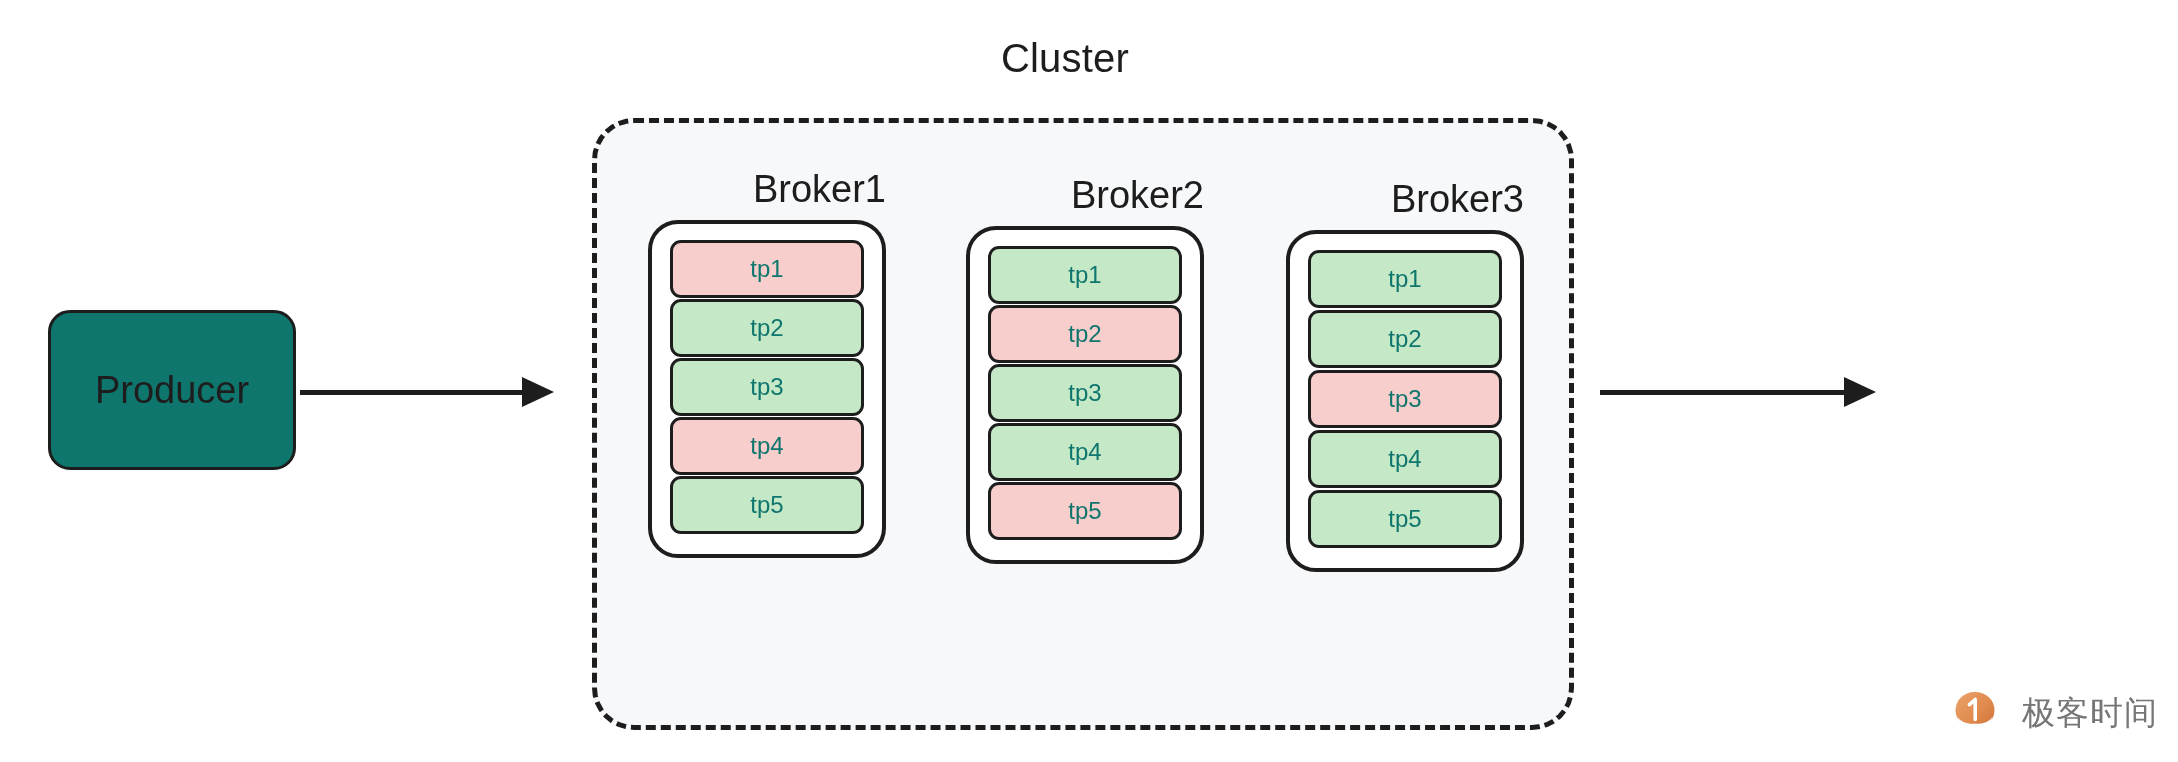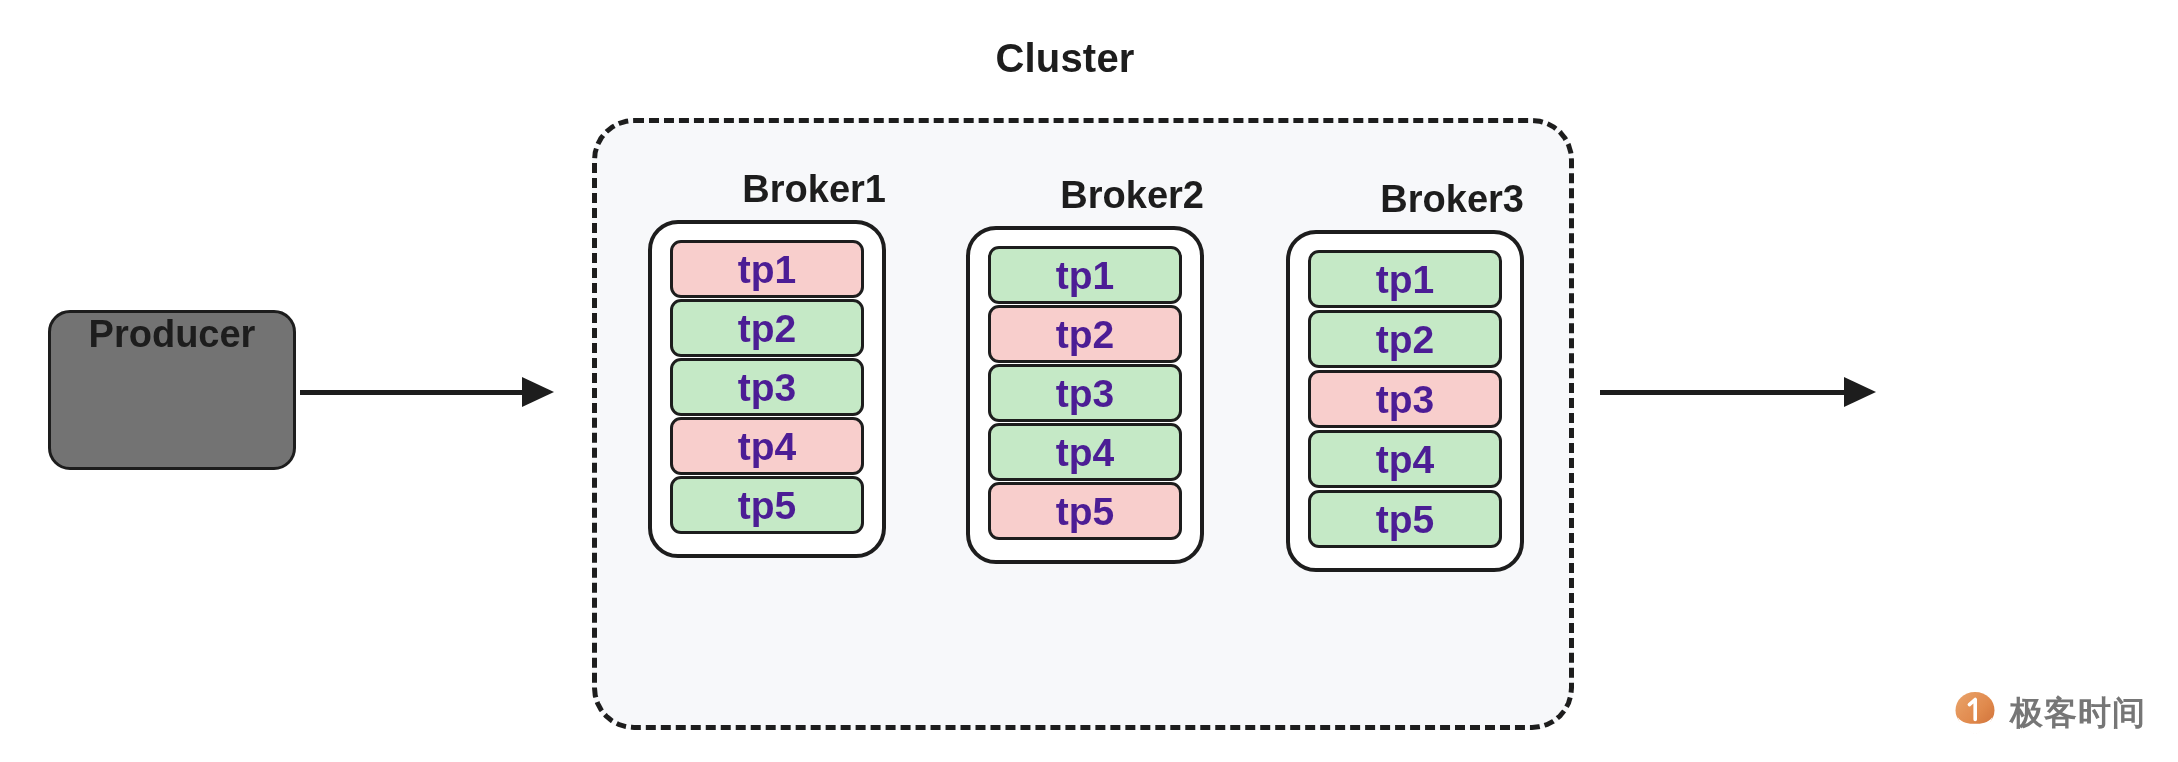--- a/index.html
+++ b/index.html
@@ -11,21 +11,20 @@
   body {
     font-family: "Liberation Sans", sans-serif;
     -webkit-font-smoothing: antialiased;
   }
   #canvas {
     position: relative;
     width: 2178px;
     height: 762px;
     background: #ffffff;
     overflow: hidden;
-    font-weight: bold;
   }
 
   
   .cluster-title {
     position: absolute;
     left: 0;
     top: 36px;
     width: 2178px;
     text-align: center;
     font-size: 40px;
@@ -80,22 +79,22 @@
   }
 
   .tp {
     box-sizing: border-box;
     height: 58px;
     border: 3px solid #1d1d1d;
     border-radius: 11px;
     display: flex;
     align-items: center;
     justify-content: center;
-    font-size: 39px;
-    color: #4c1d95;
+    font-size: 24px;
+    color: #0f766e;
     line-height: 1;
   }
   .tp.leader { background: #f8cecc; }
   .tp.follower { background: #c5e9c6; }
 
   
   #broker-1 { left: 648px; top: 168px; width: 238px; }
   #broker-1 .broker-body { height: 338px; }
 
   #broker-2 { left: 966px; top: 174px; width: 238px; }
@@ -103,23 +102,23 @@
 
   #broker-3 { left: 1286px; top: 178px; width: 238px; }
   #broker-3 .broker-body { height: 342px; }
 
   
   .endpoint {
     position: absolute;
     box-sizing: border-box;
     border: 3px solid #1d1d1d;
     border-radius: 22px;
-    background: #737373;
-    display: flex;
-    align-items: flex-start;
+    background: #0f766e;
+    display: flex;
+    align-items: center;
     justify-content: center;
     font-size: 38px;
     color: #1d1d1d;
   }
   #producer-node {
     left: 48px;
     top: 310px;
     width: 248px;
     height: 160px;
   }
@@ -156,21 +155,21 @@
   #arrow-consumer .shaft { width: 248px; }
   #arrow-consumer .head { left: 244px; }
 
   
   #watermark {
     position: absolute;
     left: 1952px;
     top: 690px;
     display: flex;
     align-items: center;
-    gap: 12px;
+    gap: 24px;
     opacity: 0.95;
   }
   #watermark .logo-mark {
     position: relative;
     width: 46px;
     height: 46px;
     flex: 0 0 auto;
   }
   #watermark .wm-text {
     font-size: 33px;

